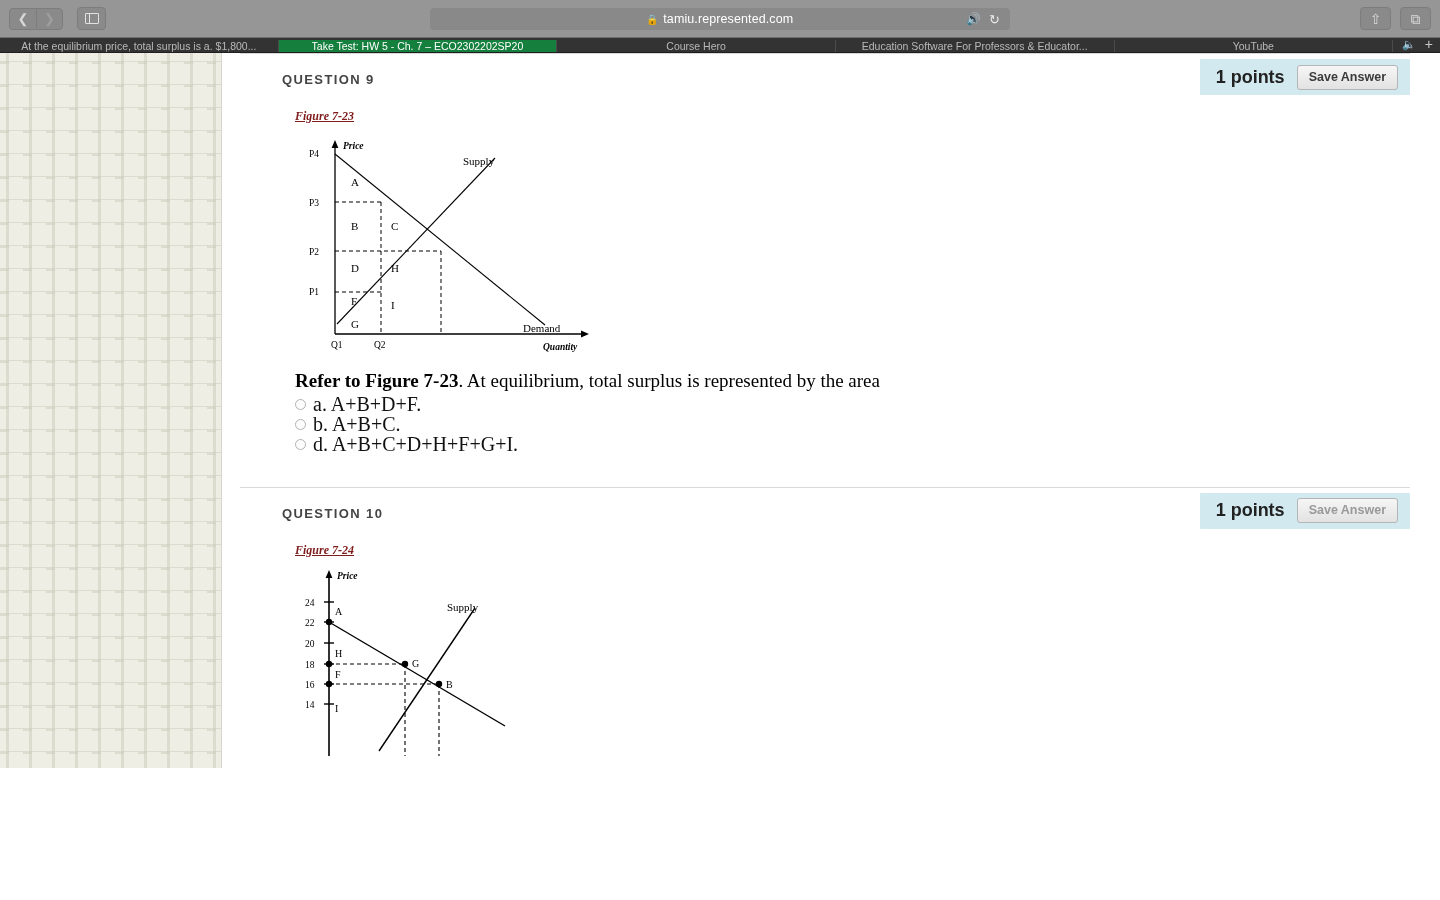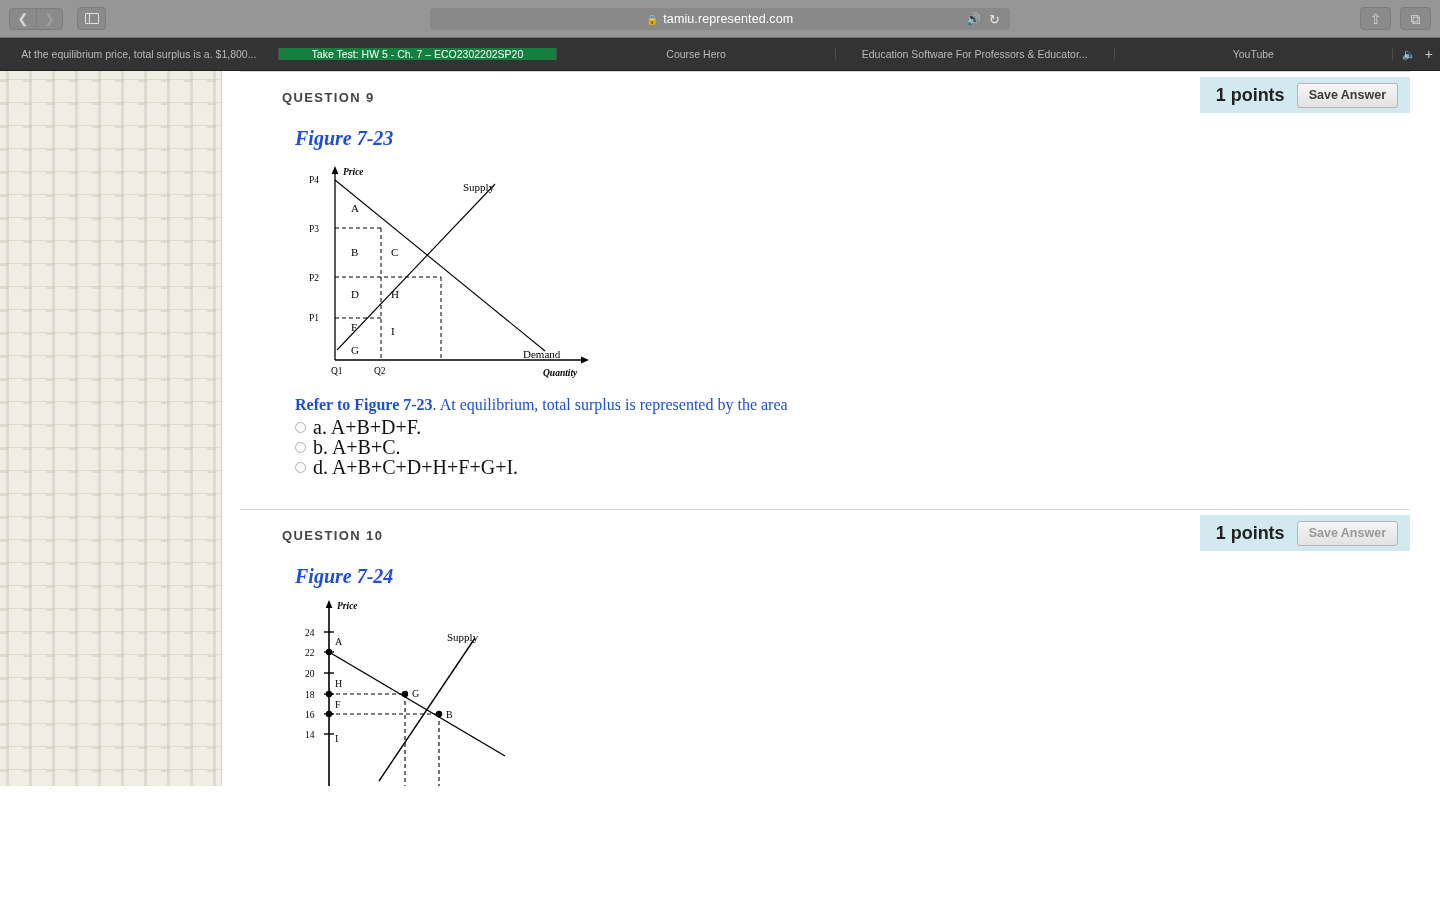--- a/index.html
+++ b/index.html
@@ -91,24 +91,24 @@
     gap: 9px;
   }
   .chrome-btn.sq {
     width: 31px; height: 23px;
     border-radius: 4px;
     font-size: 14px;
   }
 
   
   .tabbar {
-    height: 33px;
+    height: 15px;
     background: #333333;
     display: flex;
-    align-items: center;
+    align-items: flex-end;
     border-bottom: 1px solid #1e1e1e;
   }
   .tab {
     flex: 1 1 0;
     min-width: 0;
     display: flex;
     align-items: center;
     justify-content: center;
     font-size: 10.5px;
     color: #b9b9b9;
@@ -228,32 +228,33 @@
     cursor: pointer;
     font-family: "Liberation Sans", sans-serif;
     white-space: nowrap;
   }
   .save-answer-btn.dim { color: #999999; }
 
   .figure-label {
     font-family: "Liberation Serif", serif;
     font-style: italic;
     font-weight: bold;
-    font-size: 20px;
-    color: #1d4ed8;
+    font-size: 12px;
+    color: #7f1d1d;
     padding-left: 55px;
     padding-top: 22px;
+    text-decoration: underline;
   }
 
   .figure-wrap { padding-left: 55px; padding-top: 8px; }
 
   .q-text {
     font-family: "Liberation Serif", serif;
-    font-size: 16px;
-    color: #1d4ed8;
+    font-size: 19px;
+    color: #000000;
     padding-left: 55px;
     padding-top: 8px;
     line-height: 1.25;
   }
   .q-text b { font-weight: bold; }
 
   .answers {
     padding-left: 55px;
     padding-top: 2px;
   }

